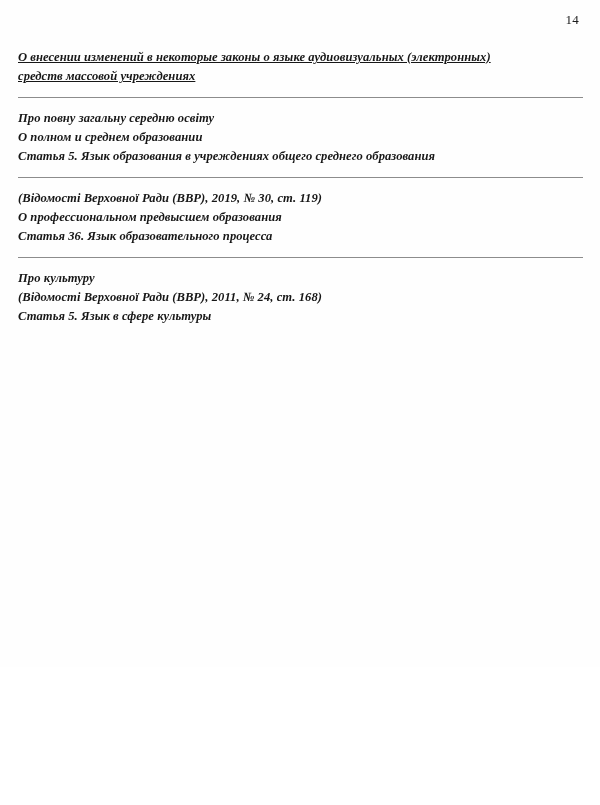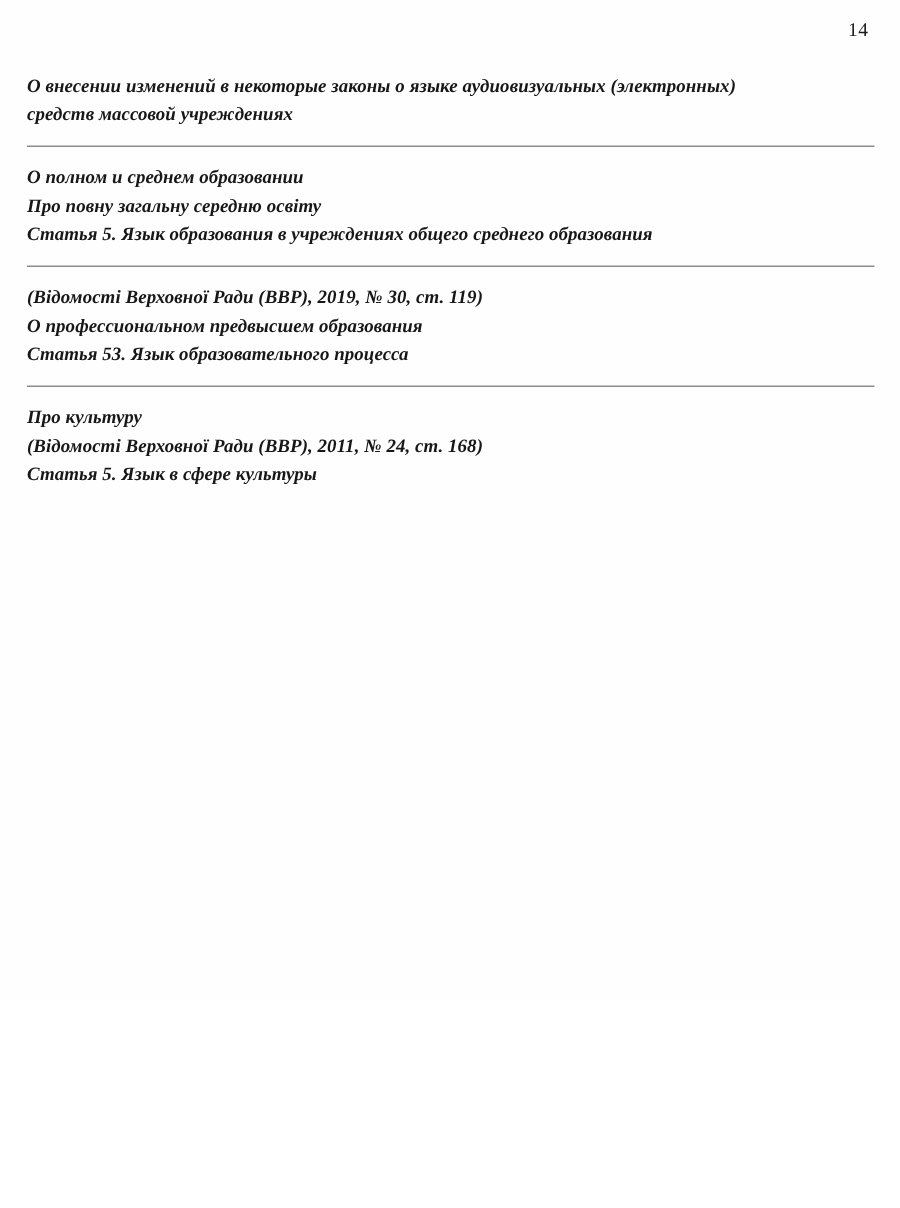--- a/index.html
+++ b/index.html
@@ -61,20 +61,21 @@
     font-weight: 700;
     font-size: 12.6px;
     line-height: 19px;
     color: #171717;
     white-space: nowrap;
     letter-spacing: 0.05px;
   }
 
   .line.wrap {
     white-space: normal;
+    text-decoration: underline;
   }
 
   
   .block-title { padding-bottom: 0px; }
   .gap-before-rule { height: 11px; }
   .gap-after-rule { height: 11px; }
 </style>
 </head>
 <body>
 
@@ -87,33 +88,33 @@
     <div class="section">
       <div class="line wrap block-title">О внесении изменений в некоторые законы о языке аудиовизуальных (электронных)</div>
       <div class="line wrap block-title">средств массовой учреждениях</div>
     </div>
 
     <div class="gap-before-rule"></div>
     <hr class="rule">
     <div class="gap-after-rule"></div>
 
     <div class="section">
+      <div class="line">Про повну загальну середню освіту</div>
       <div class="line">О полном и среднем образовании</div>
-      <div class="line">Про повну загальну середню освіту</div>
       <div class="line">Статья 5. Язык образования в учреждениях общего среднего образования</div>
     </div>
 
     <div class="gap-before-rule"></div>
     <hr class="rule">
     <div class="gap-after-rule"></div>
 
     <div class="section">
       <div class="line">(Відомості Верховної Ради (ВВР), 2019, № 30, ст. 119)</div>
       <div class="line">О профессиональном предвысшем образования</div>
-      <div class="line">Статья 53. Язык образовательного процесса</div>
+      <div class="line">Статья 36. Язык образовательного процесса</div>
     </div>
 
     <div class="gap-before-rule"></div>
     <hr class="rule">
     <div class="gap-after-rule"></div>
 
     <div class="section">
       <div class="line">Про культуру</div>
       <div class="line">(Відомості Верховної Ради (ВВР), 2011, № 24, ст. 168)</div>
       <div class="line">Статья 5. Язык в сфере культуры</div>

